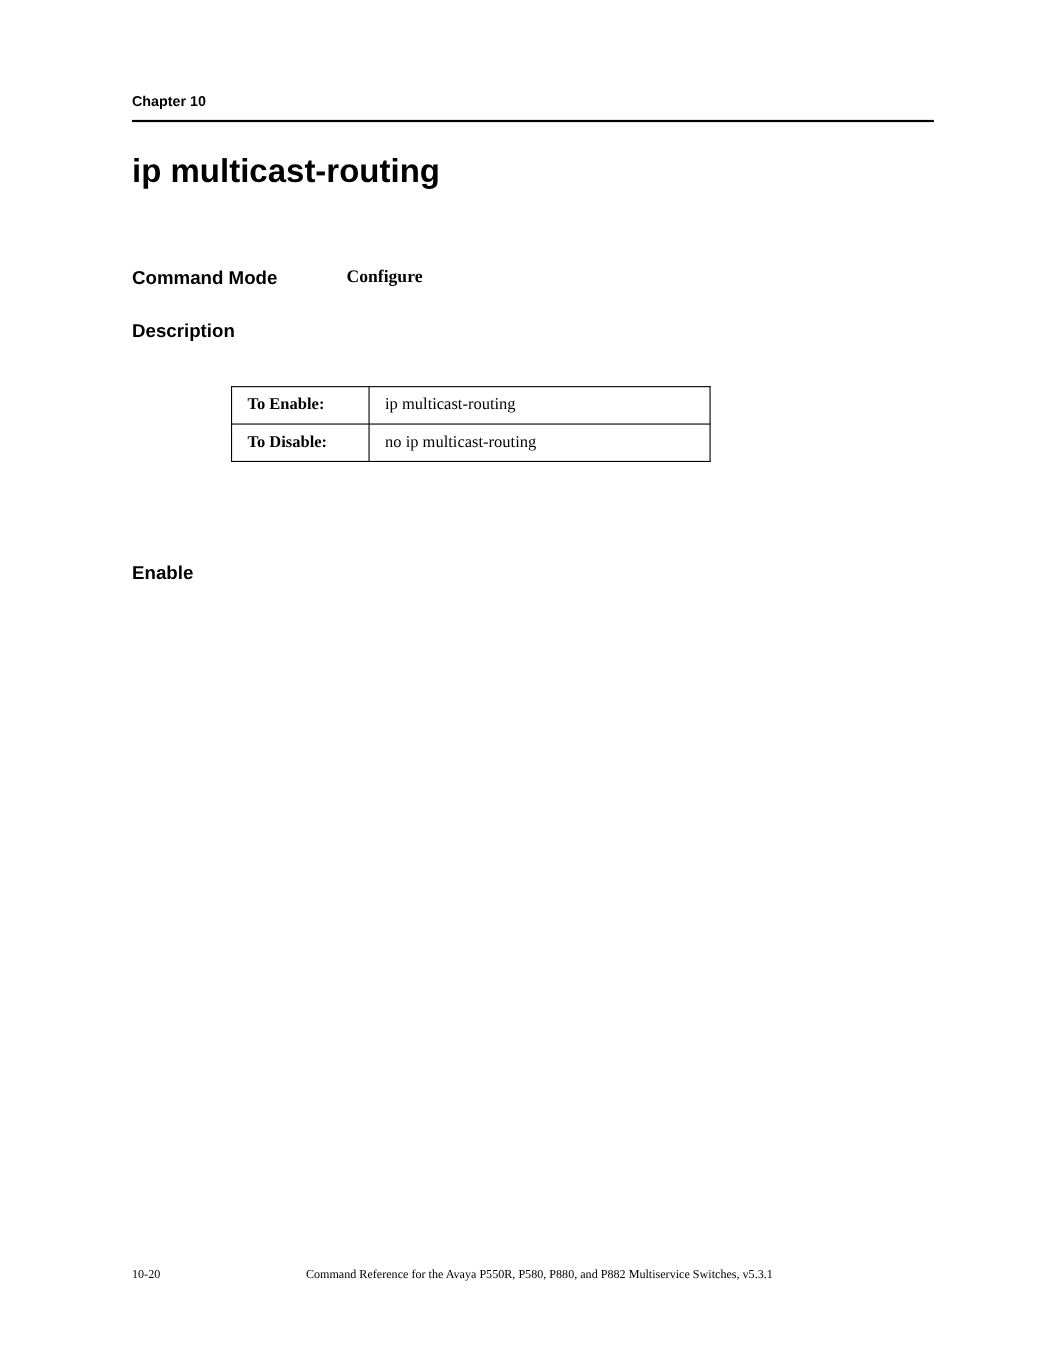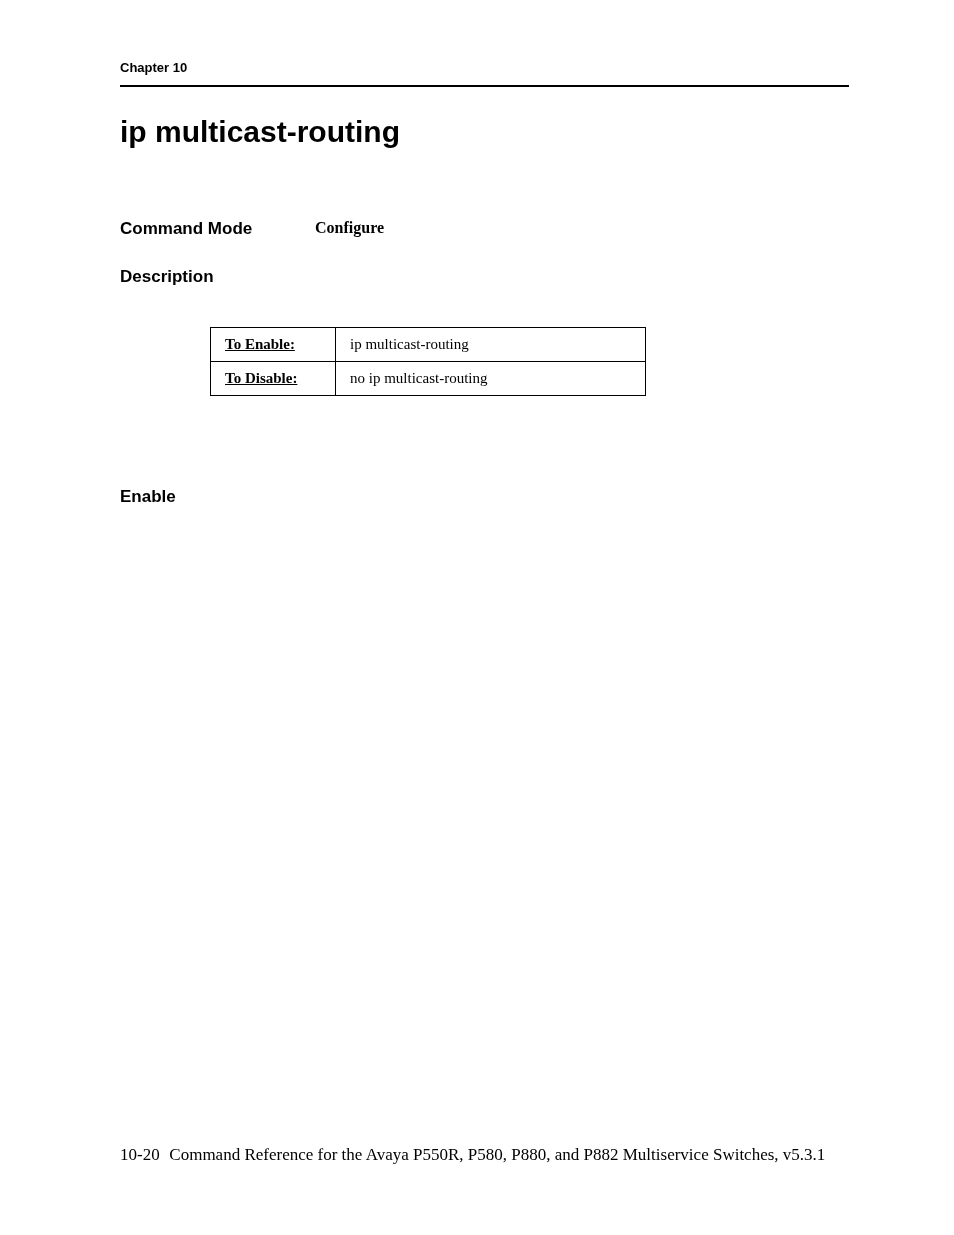--- a/index.html
+++ b/index.html
@@ -9,21 +9,21 @@
     }
     body {
       width: 954px;
       height: 1235px;
       background: #fff;
       font-family: Georgia, 'Times New Roman', serif;
       color: #000;
       position: relative;
     }
     .page {
-      padding: 60px 105px 0 120px;
+      padding: 84px 105px 0 120px;
     }
     .header {
       margin-bottom: 10px;
     }
     .chapter-label {
       font-family: Arial, Helvetica, sans-serif;
       font-weight: bold;
       font-size: 13px;
     }
     .header-rule {
@@ -71,35 +71,34 @@
     td {
       border: 1px solid #000;
       padding: 8px 14px;
       font-size: 15px;
       vertical-align: middle;
     }
     td.tlab {
       font-family: Georgia, 'Times New Roman', serif;
       font-weight: bold;
       width: 125px;
-      text-decoration: underline;
     }
     td.tval {
       font-family: Georgia, 'Times New Roman', serif;
       width: 310px;
     }
     .footer {
       position: absolute;
       bottom: 70px;
       left: 120px;
       right: 119px;
       display: flex;
       justify-content: space-between;
       font-family: Georgia, 'Times New Roman', serif;
-      font-size: 17px;
+      font-size: 11px;
     }
     .footer-page {
       flex-shrink: 0;
     }
     .footer-title {
       flex: 1;
       text-align: center;
     }
     .spacer-lg {
       height: 55px;

